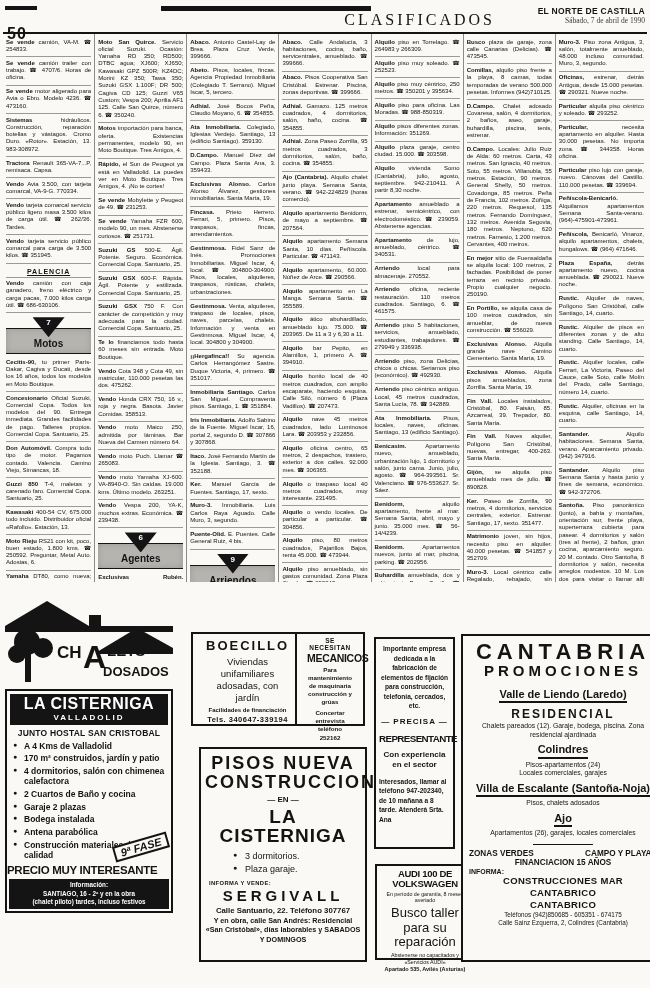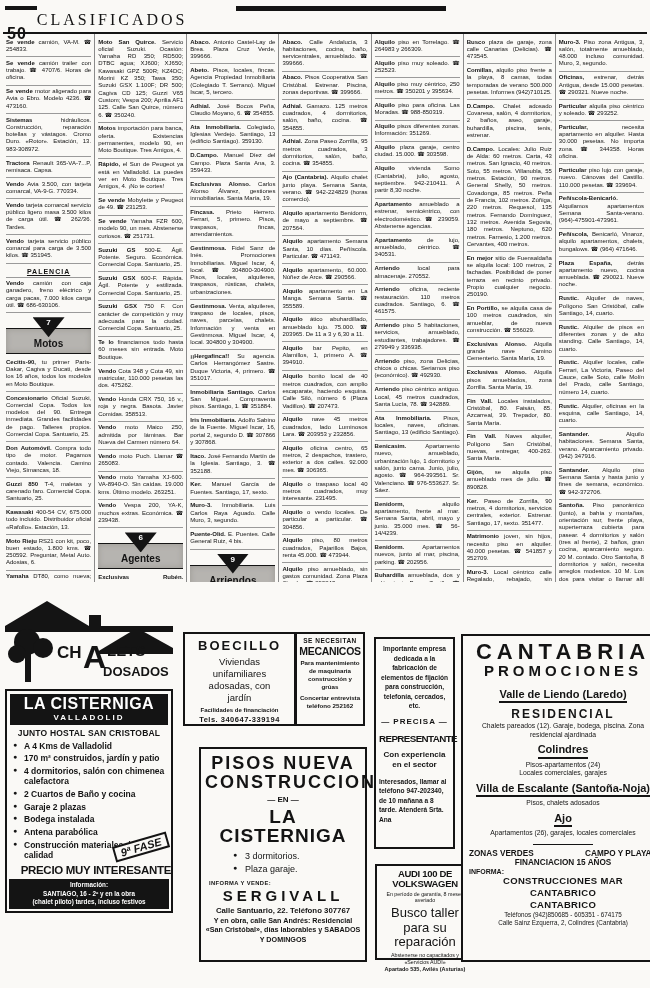--- a/index.html
+++ b/index.html
@@ -3,21 +3,21 @@
 <meta charset="utf-8">
 <style>
   * { margin:0; padding:0; box-sizing:border-box; }
   html,body { background:#e8e6e1; }
   body { font-family:"Liberation Sans", sans-serif; color:#141414; }
   .page { width:650px; height:988px; background:#faf9f6; margin:0 auto; padding:4px 3px; overflow:hidden; position:relative; }
 
   
   .masthead { display:flex; align-items:flex-start; justify-content:space-between; border-bottom:2px solid #141414; padding:2px 2px 3px 2px; height:30px; }
   .page-num { font-size:16px; font-weight:900; border-top:4px solid #141414; padding:16px 10px 0 2px; line-height:1; letter-spacing:1px; }
-  .mast-center { text-align:left; flex:1; }
+  .mast-center { text-align:right; flex:1; }
   .mast-bar { width:210px; height:5px; background:#141414; margin:0 auto 1px auto; }
   .mast-title { font-family:"Liberation Serif", serif; font-size:16px; letter-spacing:3px; line-height:1; }
   .mast-right { text-align:right; width:150px; }
   .np-name { font-size:8.5px; font-weight:900; letter-spacing:.3px; }
   .np-date { font-size:7.5px; font-family:"Liberation Serif", serif; color:#3c3c3c; }
 
   
   .columns { display:flex; height:548px; overflow:hidden; }
   .col { flex:1 1 0; min-width:0; padding:2px 3px; border-right:1px solid #8a8a8a; overflow:hidden; }
   .col:last-child { border-right:none; }
@@ -38,32 +38,32 @@
   .chalet-logo { display:block; }
   .cist-box { border:2px solid #141414; margin-top:1px; padding-bottom:0; position:relative; }
   .cist-head { background:#141414; color:#fff; text-align:center; margin:3px; padding:2px 0 3px 0; }
   .cist-name { font-size:16px; font-weight:900; letter-spacing:.5px; line-height:1.05; }
   .cist-city { font-size:8px; font-weight:bold; letter-spacing:2px; }
   .cist-sub { font-size:8.5px; font-weight:900; text-align:center; letter-spacing:.2px; margin:2px 1px 3px; }
   .cist-bullets { padding:0 4px 0 6px; }
   .bullet { font-size:8.5px; font-weight:900; line-height:1.2; margin:2.5px 0; padding-left:11px; position:relative; }
   .bullet::before { content:"●"; position:absolute; left:0; top:0; font-size:7px; }
   .fase-badge { position:absolute; right:2px; top:148px; background:#faf9f6; border:2px solid #141414; font-size:11px; font-weight:900; font-style:italic; padding:0 5px; transform:rotate(-16deg); }
-  .cist-price { font-size:11.5px; font-weight:900; text-align:right; margin:4px 0 3px; letter-spacing:-0.3px; }
+  .cist-price { font-size:11.5px; font-weight:900; text-align:left; margin:4px 0 3px; letter-spacing:-0.3px; }
   .cist-info { background:#141414; color:#fff; font-size:6.3px; font-weight:bold; text-align:center; padding:2px 1px; line-height:1.35; margin:0 2px 2px; }
 
   
-  .ad-boecillo { left:180px; top:50px; width:113px; height:94px; padding:4px 13px; text-align:center; }
+  .ad-boecillo { left:188px; top:50px; width:113px; height:94px; padding:4px 13px; text-align:center; }
   .boe-title { font-size:13px; font-weight:900; letter-spacing:2px; margin-bottom:3px; }
   .boe-body { font-size:9.5px; line-height:1.25; margin-bottom:3px; }
   .boe-note { font-size:6px; font-weight:900; margin-bottom:2px; }
   .boe-tels { font-size:7.5px; font-weight:700; letter-spacing:.5px; }
 
   
-  .ad-mecanicos { left:292px; top:50px; width:70px; height:94px; padding:3px 2px; text-align:center; }
+  .ad-mecanicos { left:292px; top:50px; width:70px; height:94px; padding:3px 10px; text-align:center; }
   .mec-pre { font-size:6.5px; font-weight:900; letter-spacing:.5px; }
   .mec-title { font-size:10.5px; font-weight:900; letter-spacing:-.3px; margin:1px 0 2px; }
   .mec-body { font-size:6.2px; font-weight:900; line-height:1.3; margin-bottom:3px; }
   .mec-contact { font-size:6.2px; font-weight:900; line-height:1.3; }
 
   
   .ad-pisos { left:196px; top:165px; width:168px; height:215px; padding:5px 4px 3px; text-align:center; }
   .pis-line1 { font-size:18px; font-weight:900; letter-spacing:2px; line-height:1.05; }
   .pis-en { font-size:8px; font-weight:bold; margin:3px 0; }
   .pis-name { font-size:19px; font-weight:900; letter-spacing:1px; line-height:1; margin-bottom:5px; }
@@ -107,20 +107,24 @@
 </head>
 <body>
 
 <div class="page">
 
   <div class="masthead">
     <div class="page-num">50</div>
     <div class="mast-center">
       <div class="mast-bar"></div>
       <div class="mast-title">CLASIFICADOS</div>
+    </div>
+    <div class="mast-right">
+      <div class="np-name">EL NORTE DE CASTILLA</div>
+      <div class="np-date">Sábado, 7 de abril de 1990</div>
     </div>
   </div>
 
   <div class="columns">
       <div class="col">
         <p class="ad"><b>Se vende </b>camión, VA-M. ☎ 254833.</p>
         <p class="ad"><b>Se vende </b>camión trailer con trabajo. ☎ 4707/6. Horas de oficina.</p>
         <p class="ad"><b>Se vende </b>motor aligerado para Avia o Ebro. Modelo 4236. ☎ 473160.</p>
         <p class="ad"><b>Sistemas </b>hidráulicos. Construcción, reparación botellas y vástagos. Cromo Duro. «Rotor». Estación, 13. 983-308972.</p>
         <p class="ad"><b>Tractora </b>Renault 365-VA-7...P, remisaca. Capsa.</p>

